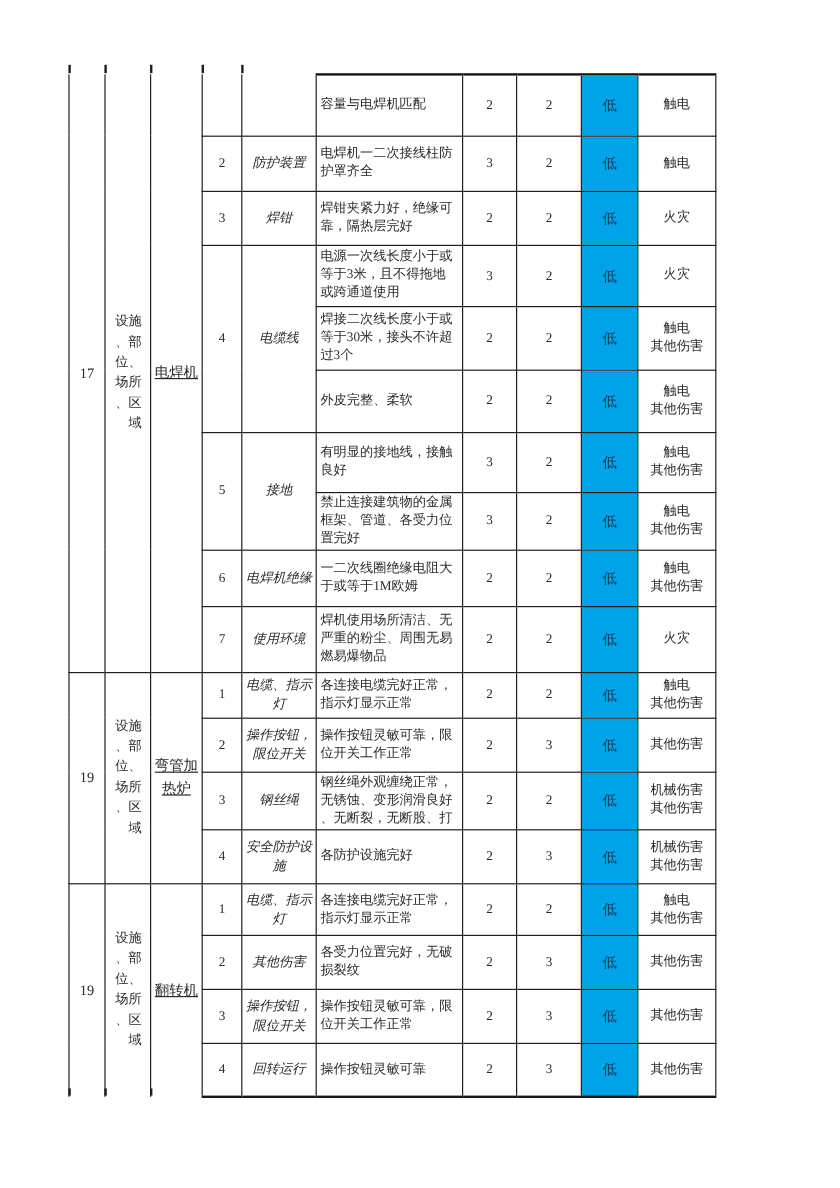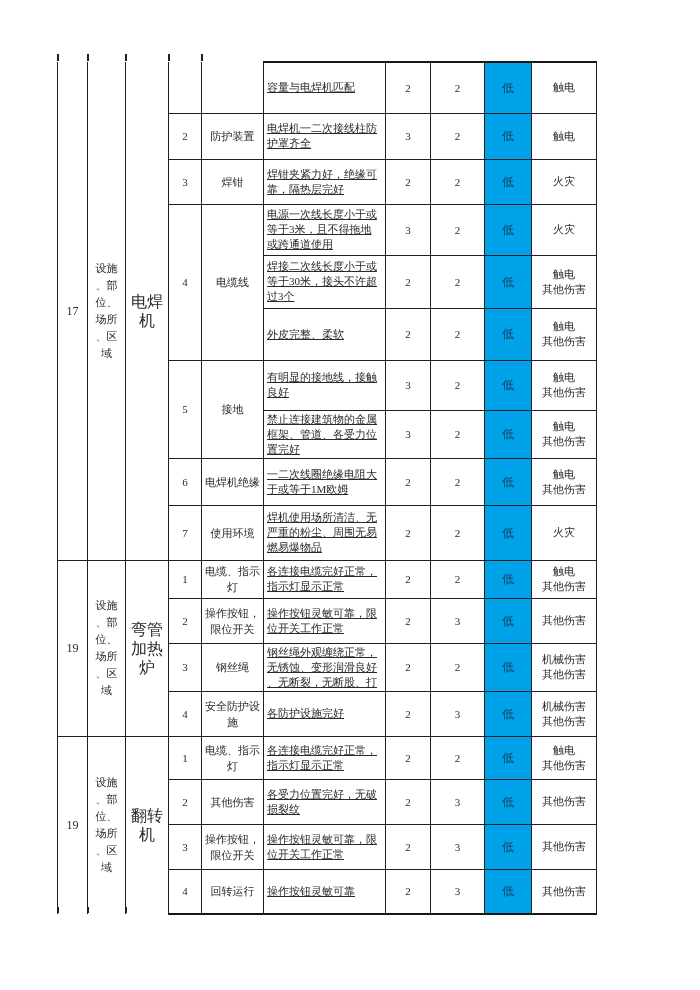--- a/index.html
+++ b/index.html
@@ -3,24 +3,24 @@
 <meta charset="utf-8">
 <style>
   html,body{margin:0;padding:0;background:#ffffff;}
   body{width:700px;height:990px;position:relative;overflow:hidden;
        font-family:"Liberation Serif","DejaVu Serif",serif;}
   .table-wrap{position:absolute;left:57px;top:61px;width:539px;}
   table{border-collapse:collapse;table-layout:fixed;width:539px;}
   td{border:1px solid #1f1f1f;overflow:hidden;padding:0;vertical-align:middle;
      text-align:center;font-size:11px;color:#2a2a2a;line-height:16px;}
   td.c-no{font-size:12px;}
-  td.c-area{text-align:center;padding:0 7px;line-break:anywhere;word-break:break-all;line-height:17px;}
-  td.c-equip{font-size:16px;padding:0;line-break:anywhere;word-break:break-all;line-height:19px;}
-  td.c-subname{padding:0 2px;line-break:anywhere;word-break:break-all;line-height:16px;}
-  td.c-desc{text-align:left;padding:1px 3px;line-break:anywhere;word-break:break-all;line-height:15px;text-decoration:underline;}
+  td.c-area{text-align:right;padding:0 7px;line-break:anywhere;word-break:break-all;line-height:17px;}
+  td.c-equip{font-size:12px;padding:0;line-break:anywhere;word-break:break-all;line-height:19px;text-decoration:underline;}
+  td.c-subname{padding:0 2px;line-break:anywhere;word-break:break-all;line-height:16px;font-style:italic;}
+  td.c-desc{text-align:left;padding:1px 3px;line-break:anywhere;word-break:break-all;line-height:15px;}
   td.c-low{background:var(--low_bg,#00a2e8);color:var(--low_text,#1b3a5c);font-size:12px;}
   td.c-haz{white-space:pre-line;line-height:15px;margin-left:44px;}
   td.nt{border-top:none;}
   td.tt{border-top:2px solid #161616;}
   td.nb{border-bottom:none !important;}
   tr.bottom-row td{border-bottom:2px solid #161616;}
   .stub{position:absolute;width:2px;background:#1f1f1f;}
   .stub.top{top:-7px;height:7px;}
   .stub.bot{top:846px;height:6px;}
 </style>

